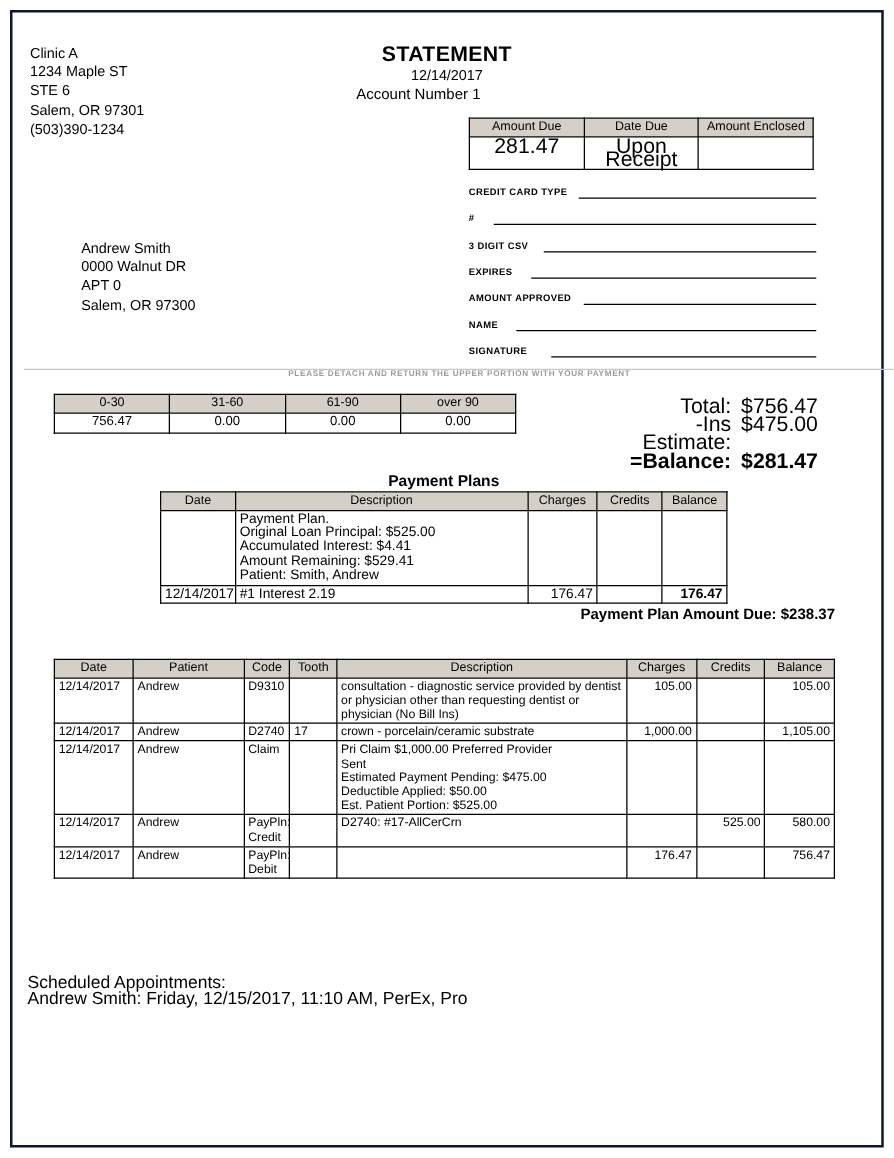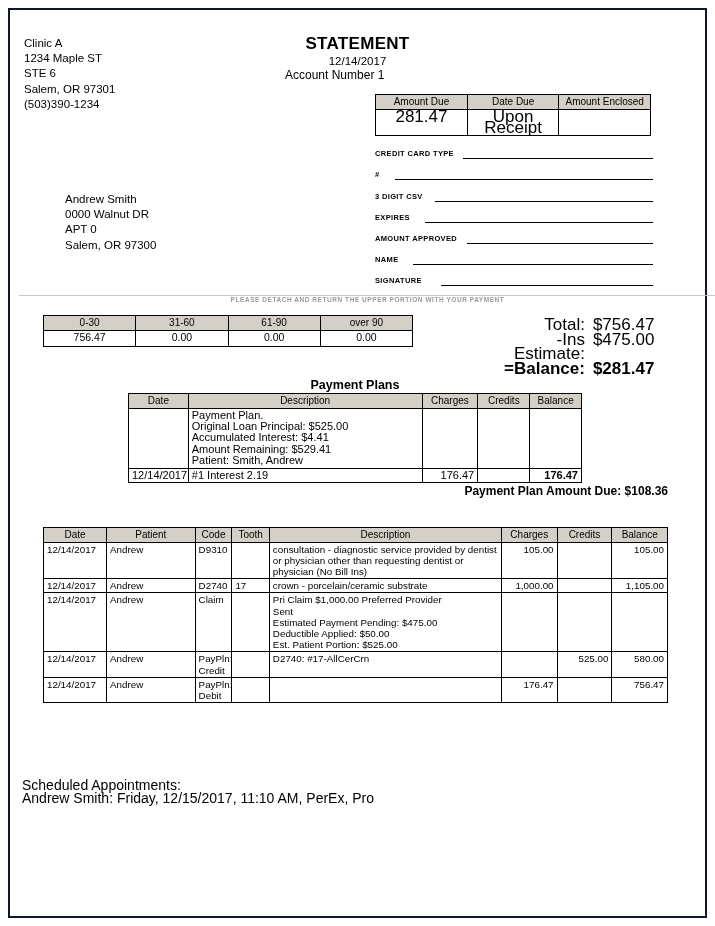--- a/index.html
+++ b/index.html
@@ -265,21 +265,21 @@
           </tr>
           <tr>
             <td class="">12/14/2017</td>
             <td class="">#1 Interest 2.19</td>
             <td class="num">176.47</td>
             <td class="num"></td>
             <td class="num bold">176.47</td>
           </tr>
         </tbody>
     </table>
-    <div class="abs" id="pp-due">Payment Plan Amount Due: $108.36</div>
+    <div class="abs" id="pp-due">Payment Plan Amount Due: $238.37</div>
 
     <table class="grid abs" id="ledger">
       <colgroup>
         <col style="width:10.1%">
           <col style="width:14.2%">
           <col style="width:5.9%">
           <col style="width:6.0%">
         <col style="width:37.2%">
           <col style="width:8.9%">
           <col style="width:8.8%">

